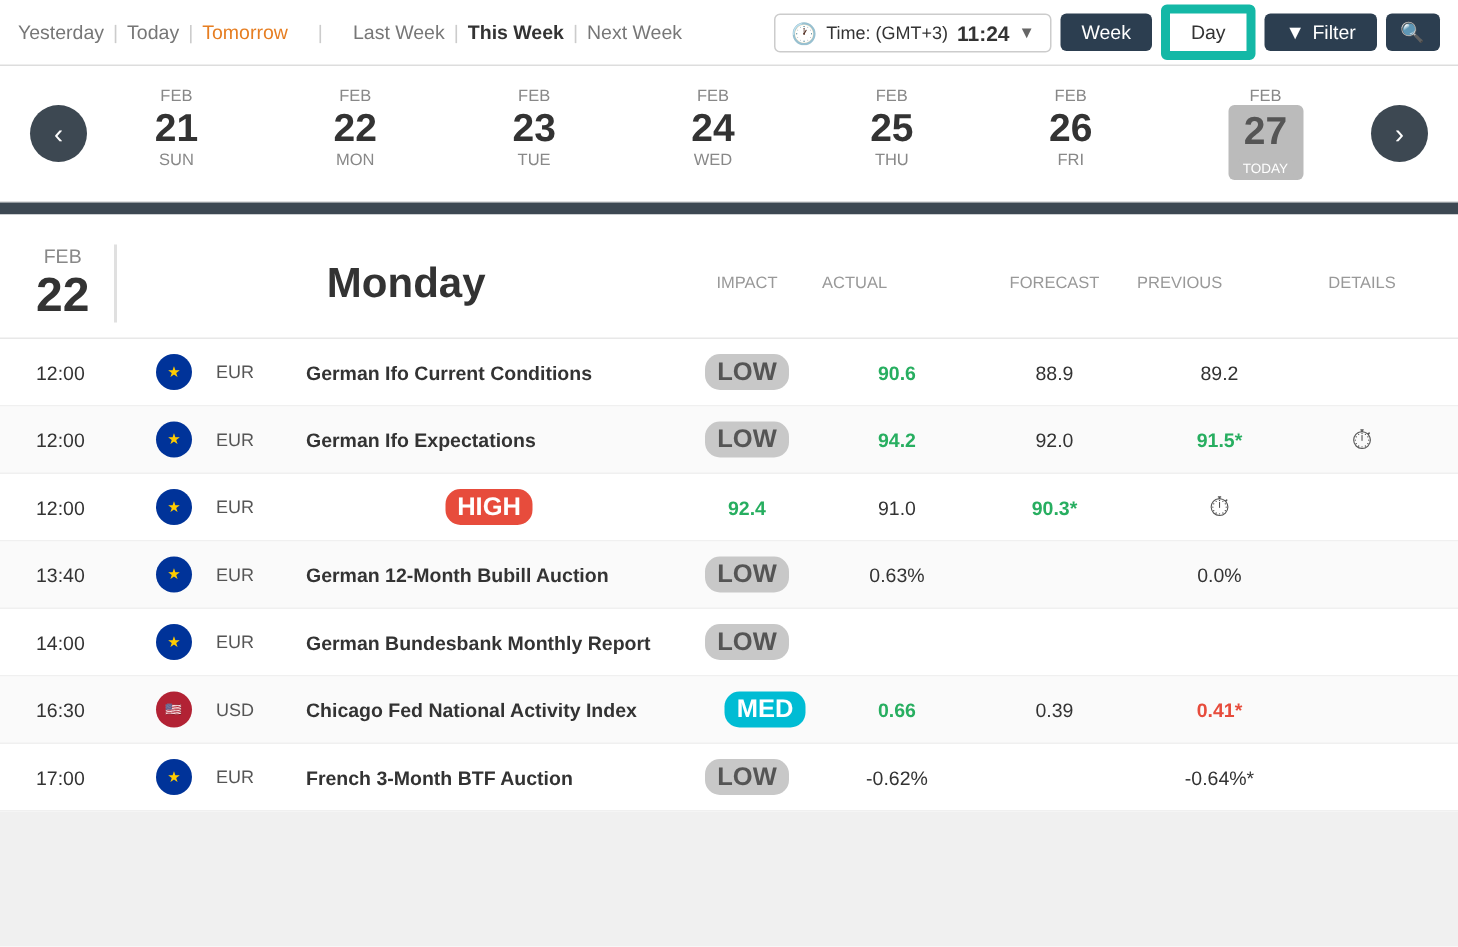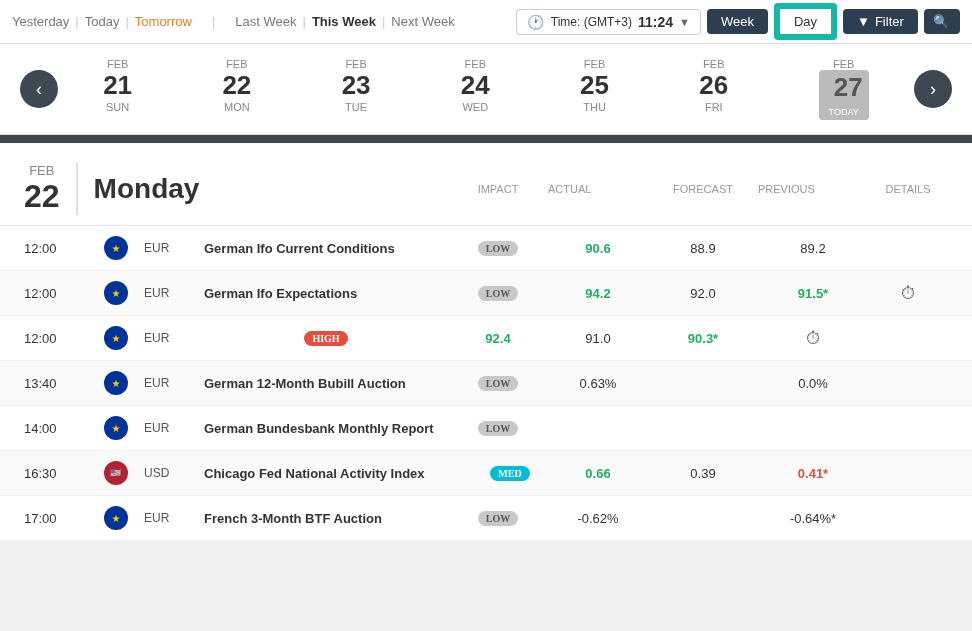--- a/index.html
+++ b/index.html
@@ -67,21 +67,21 @@
     .cal-day {
       display: flex; flex-direction: column; align-items: center;
       padding: 4px 18px; cursor: pointer; border-radius: 4px;
     }
     .cal-day .month { font-size: 11px; color: #888; text-transform: uppercase; }
     .cal-day .date { font-size: 26px; font-weight: bold; color: #333; }
     .cal-day .day-name { font-size: 11px; color: #888; text-transform: uppercase; }
     .cal-day.today .date-wrap {
       background: #bbb; border-radius: 4px; padding: 2px 6px;
     }
-    .cal-day.today .date { color: #555; text-align: right; }
+    .cal-day.today .date { color: #555; }
     .today-badge {
       background: #bbb; color: #fff; font-size: 9px;
       border-radius: 3px; padding: 1px 4px; margin-top: 2px;
     }
 
     
     .section-divider {
       background: #3d4852;
       height: 8px;
       width: 100%;
@@ -101,39 +101,39 @@
       border-bottom: 1px solid #e8e8e8;
     }
     .date-block {
       display: flex; flex-direction: column; align-items: center;
       margin-right: 16px;
       border-right: 2px solid #e0e0e0;
       padding-right: 16px;
     }
     .date-block .feb { font-size: 13px; color: #888; }
     .date-block .day-num { font-size: 32px; font-weight: bold; color: #333; }
-    .day-title { font-size: 28px; font-weight: bold; color: #333; flex: 1; }
+    .day-title { font-size: 28px; font-weight: bold; color: #333; flex: 1; text-align: center; }
 
     
     .event-row {
       display: grid;
       grid-template-columns: 80px 40px 60px 1fr 100px 100px 110px 110px 80px;
       padding: 10px 24px;
       border-bottom: 1px solid #f0f0f0;
       align-items: center;
     }
     .event-row:nth-child(even) { background: #fafafa; }
     .event-time { font-size: 13px; color: #333; font-weight: 500; }
     .currency { font-size: 12px; color: #555; }
     .event-name { font-size: 13px; color: #333; font-weight: 600; }
 
     
     .badge {
       display: inline-block; padding: 2px 8px; border-radius: 10px;
-      font-size: 10px; font-weight: bold; text-align: left; font-family: Liberation Serif, serif;
+      font-size: 17px; font-weight: bold; text-align: left;
     }
     .badge-low { background: #c8c8c8; color: #555; }
     .badge-high { background: #e74c3c; color: #fff; }
     .badge-med { background: #00bcd4; color: #fff; margin-left: 24px; }
 
     .val-green { color: #27ae60; font-weight: bold; }
     .val-red { color: #e74c3c; font-weight: bold; }
     .val-normal { color: #333; }
 
     .details-icon {

